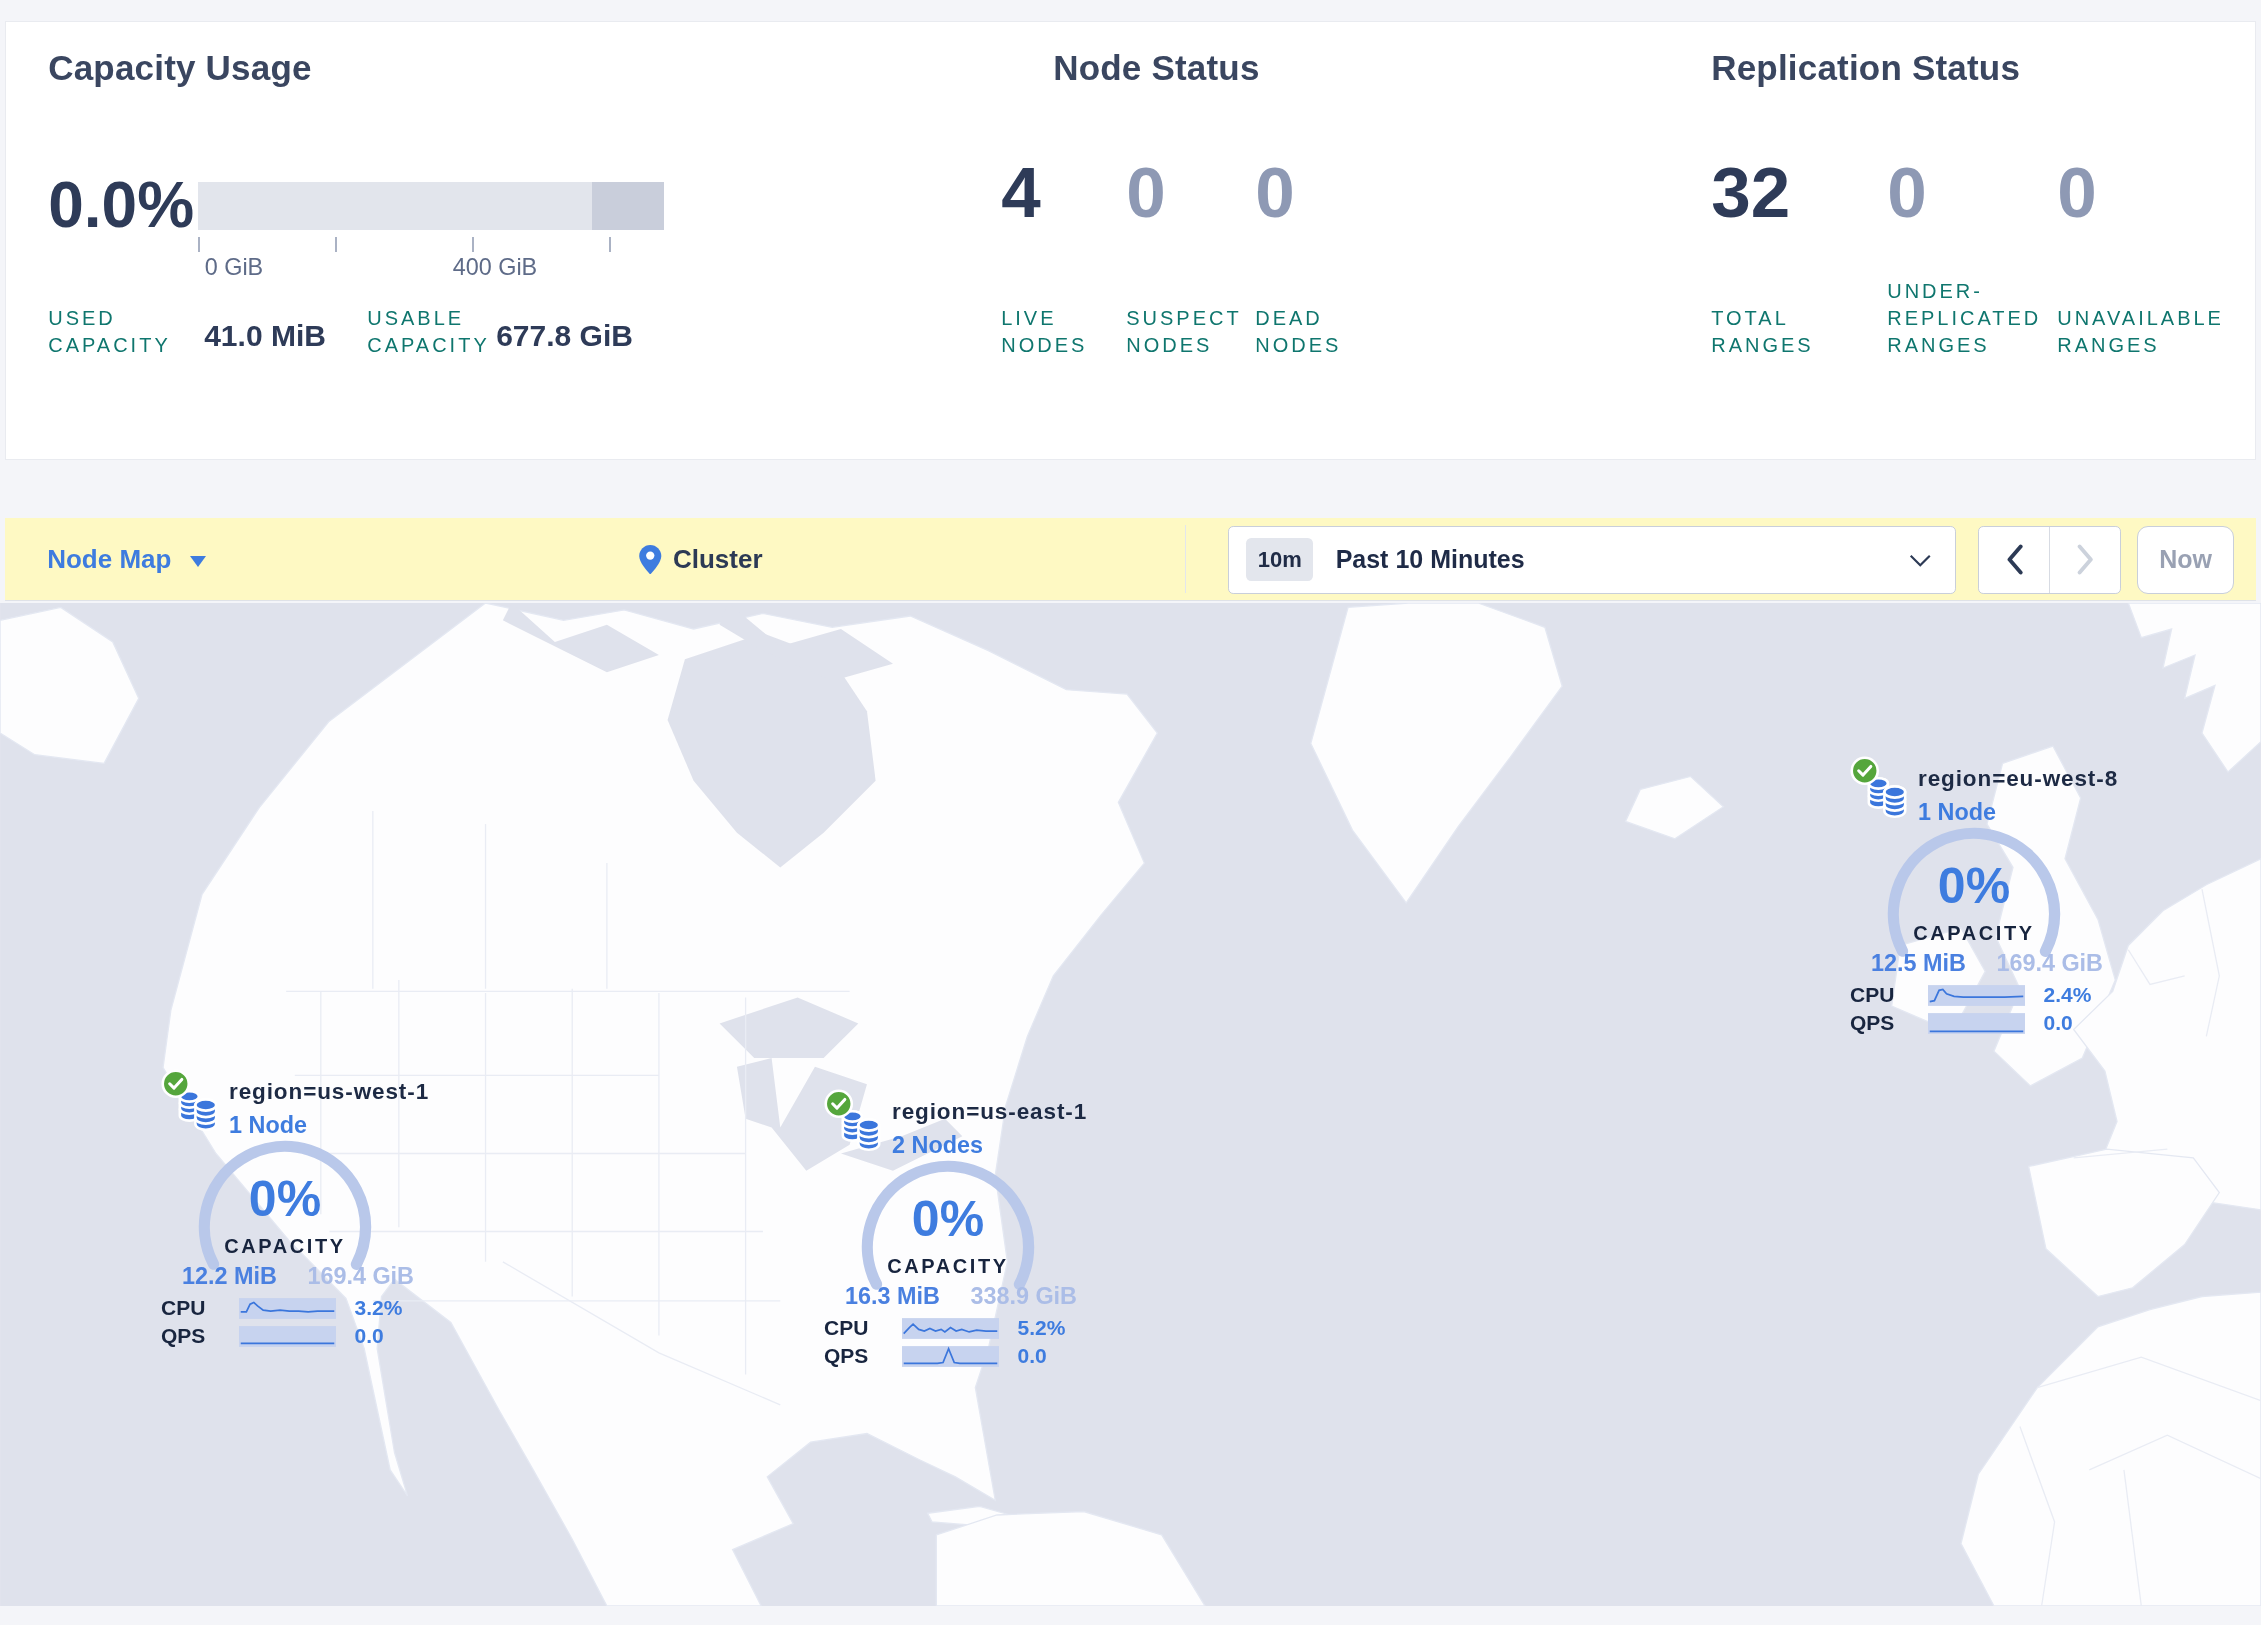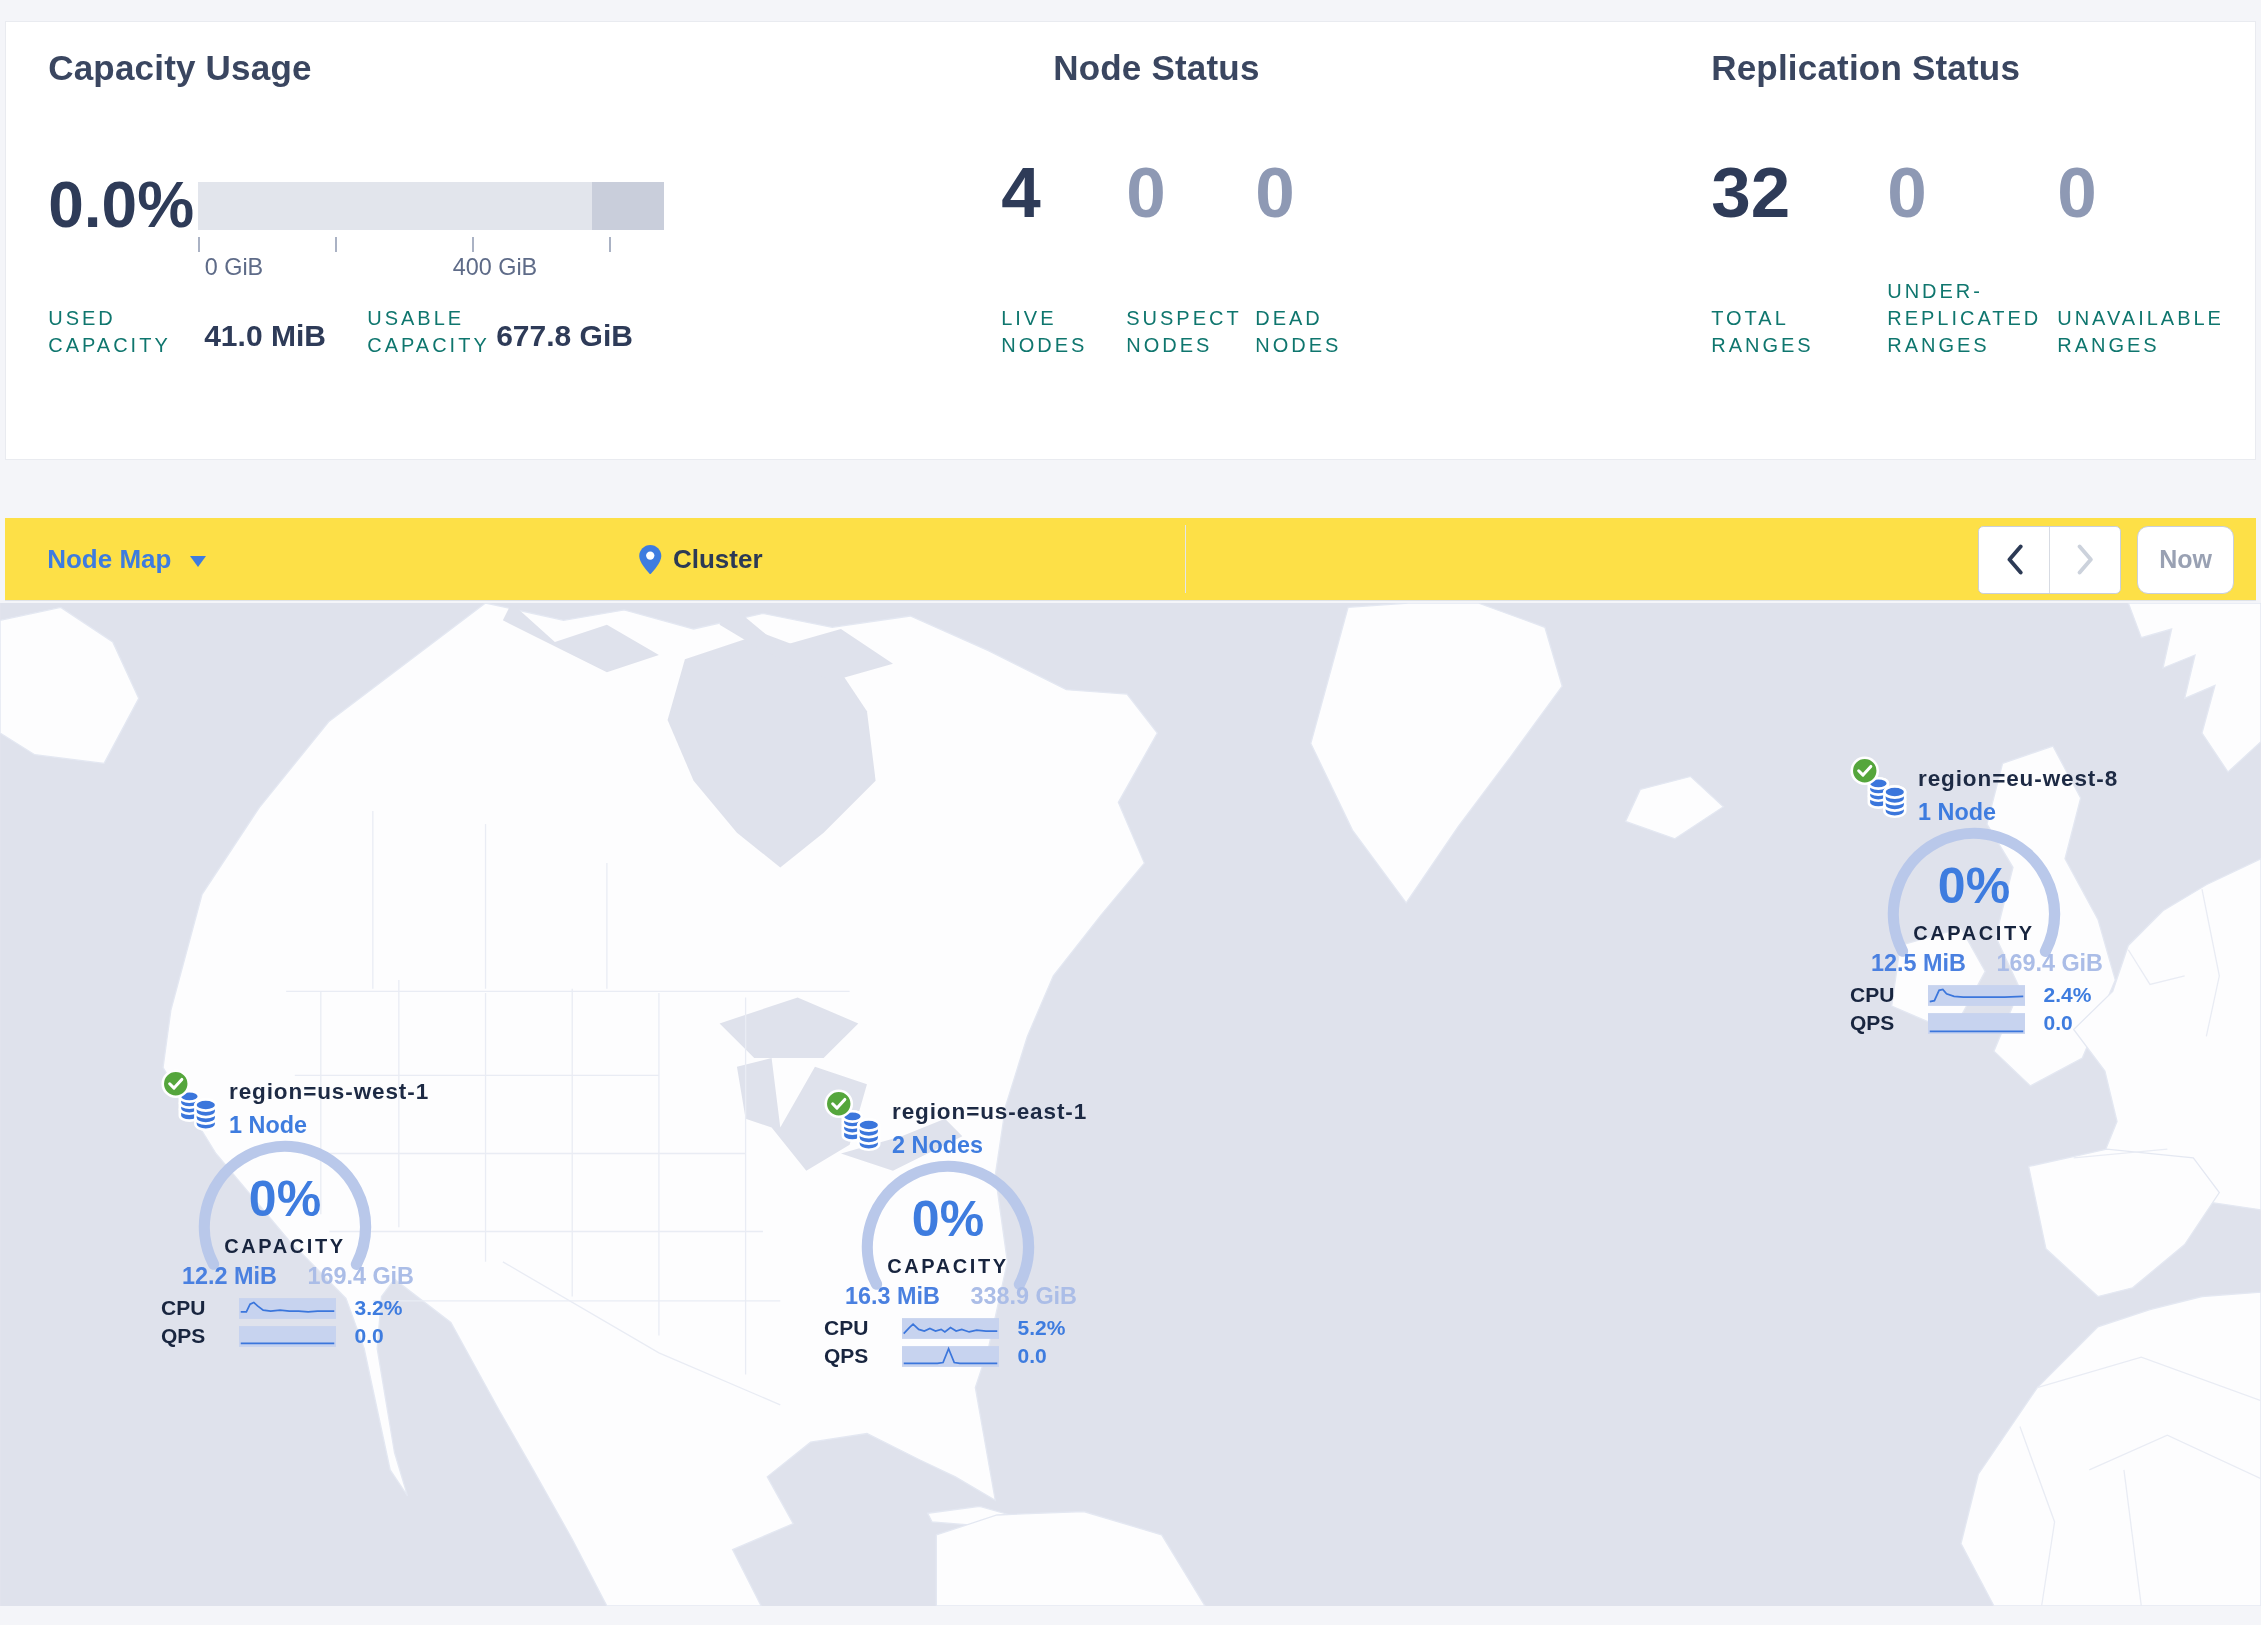--- a/index.html
+++ b/index.html
@@ -15,21 +15,21 @@
   .capacity-pct { position:absolute; left:42px; top:151px; font-size:64px; font-weight:700; color:#2e3b58; line-height:1;text-align:right; }
   .cap-bar { position:absolute; left:192px; top:160px; width:466px; height:48px; background:#e2e5ec; }
   .cap-bar .seg-dark { position:absolute; right:0; top:0; width:72px; height:48px; background:#c9cedb; }
   .tickmark { position:absolute; top:215px; width:1.7px; height:14.7px; background:#aab2c4; }
   .ticklabel { position:absolute; top:232px; width:130px; text-align:right; font-size:23.4px; color:#5e6b88; }
   .caps-label { position:absolute; top:283px; font-size:20px; letter-spacing:3px; color:#0f766e; line-height:27px; white-space:nowrap; }
   .caps-label.three { top:256px; }
   .stat-value { position:absolute; top:297px; font-size:30px; font-weight:600; color:#2e3b58; white-space:nowrap; }
 
   
-  .toolbar { position:absolute; left:5.2px; right:5.2px; top:518px; height:83px; background:#fde047;
+  .toolbar { position:absolute; left:5.2px; right:5.2px; top:518px; height:83px; background:#fef9c3;
     border-bottom:0.9px solid #dfe2e8;text-decoration:underline; }
   .view-selector { position:absolute; left:42px; top:0; height:83px; display:flex; align-items:center;
     color:#3e7cdf; font-size:26px; font-weight:600; cursor:pointer; }
   .tri-down { width:0; height:0; border-left:8.7px solid transparent; border-right:8.7px solid transparent;
     border-top:11.3px solid #3e7cdf; margin-left:19px; margin-top:3.5px; }
   .breadcrumb { position:absolute; left:634px; top:0; height:83px; display:flex; align-items:center; }
   .breadcrumb .pin { width:22.5px; height:29.5px; margin-right:11.3px; }
   .breadcrumb .crumb { font-size:26px; font-weight:600; color:#2c3a55; }
   .tb-divider { position:absolute; left:1180px; top:7px; height:68px; width:0.9px; background:#e3e6ec; }
   .time-box { position:absolute; left:1223px; top:7.8px; width:728px; height:68px; border:0.9px solid #c9cfda;
@@ -140,20 +140,27 @@
     <span class="tri-down"></span>
   </div>
   <div class="breadcrumb">
     <svg class="pin" viewBox="0 0 24 32">
       <path d="M12 0C5.4 0 0 5.4 0 12c0 8 12 20 12 20s12-12 12-20C24 5.4 18.6 0 12 0z" fill="#3e7cdf"></path>
       <circle cx="12" cy="11.5" r="4.5" fill="#fff"></circle>
     </svg>
     <span class="crumb">Cluster</span>
   </div>
   <div class="tb-divider"></div>
+  <div class="time-box">
+    <span class="time-badge">10m</span>
+    <span class="time-label">Past 10 Minutes</span>
+    <svg class="time-chev" width="22.5" height="14" viewBox="0 0 26 16">
+      <polyline points="2,2 13,13 24,2" fill="none" stroke="#2c3a55" stroke-width="2.5"></polyline>
+    </svg>
+  </div>
   <div class="arrow-box">
     <div class="arrow-cell">
       <svg width="17.3" height="31" viewBox="0 0 20 36">
         <polyline points="17,3 4,18 17,33" fill="none" stroke="#2c3a55" stroke-width="4.5" stroke-linecap="round" stroke-linejoin="round"></polyline>
       </svg>
     </div>
     <div class="arrow-cell">
       <svg width="17.3" height="31" viewBox="0 0 20 36">
         <polyline points="3,3 16,18 3,33" fill="none" stroke="#ccd2dc" stroke-width="4.5" stroke-linecap="round" stroke-linejoin="round"></polyline>
       </svg>

